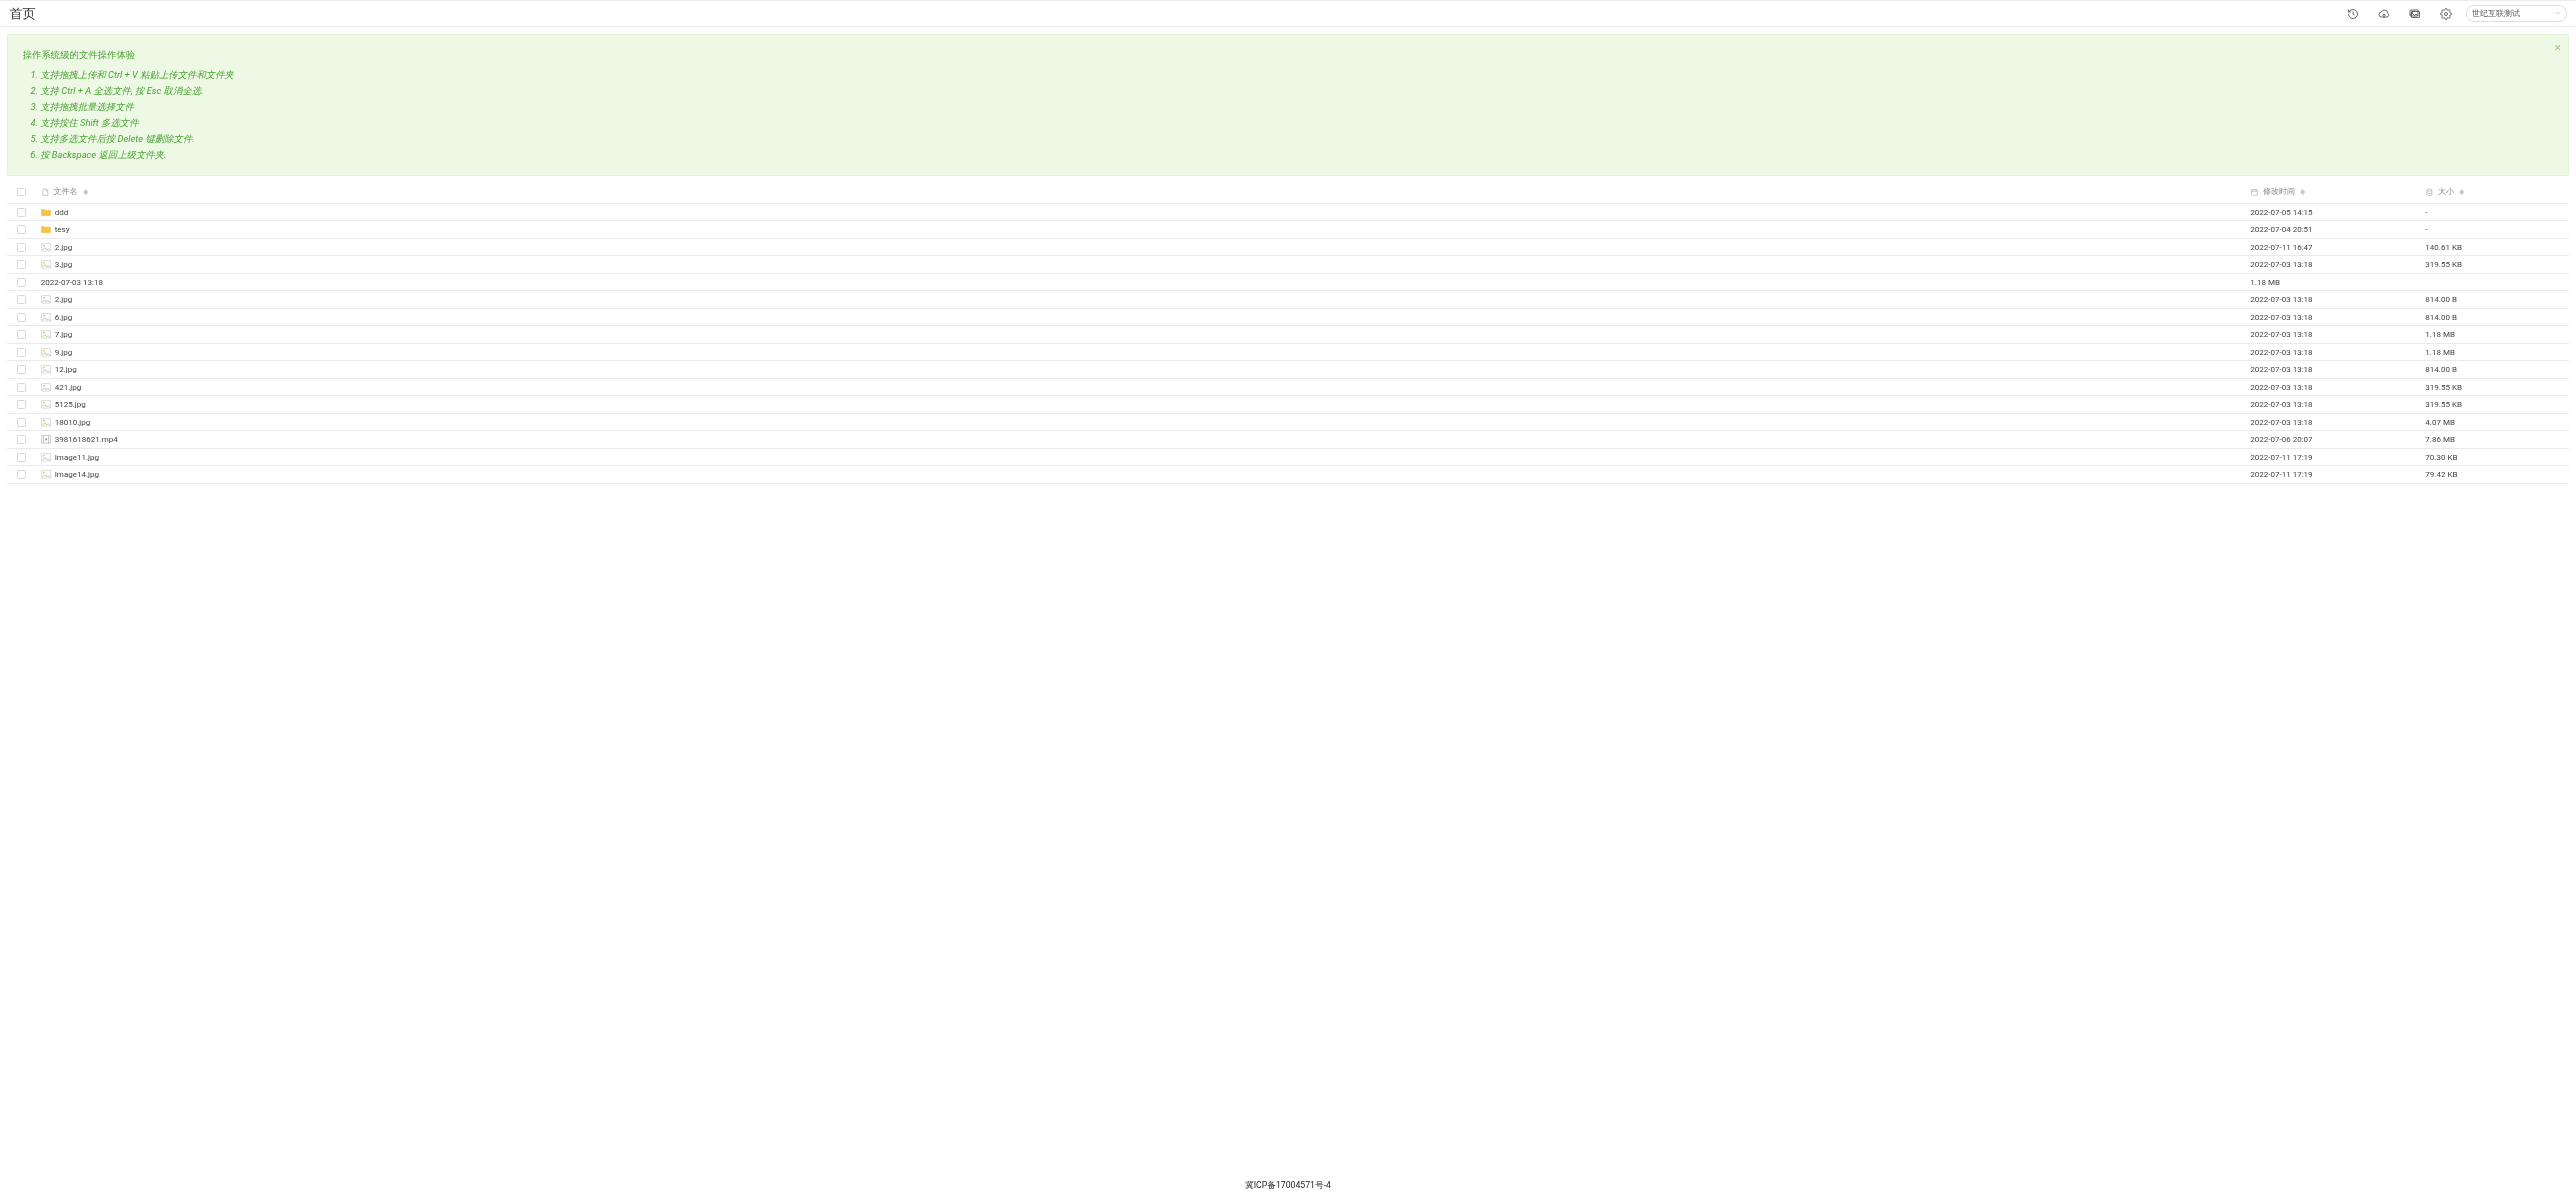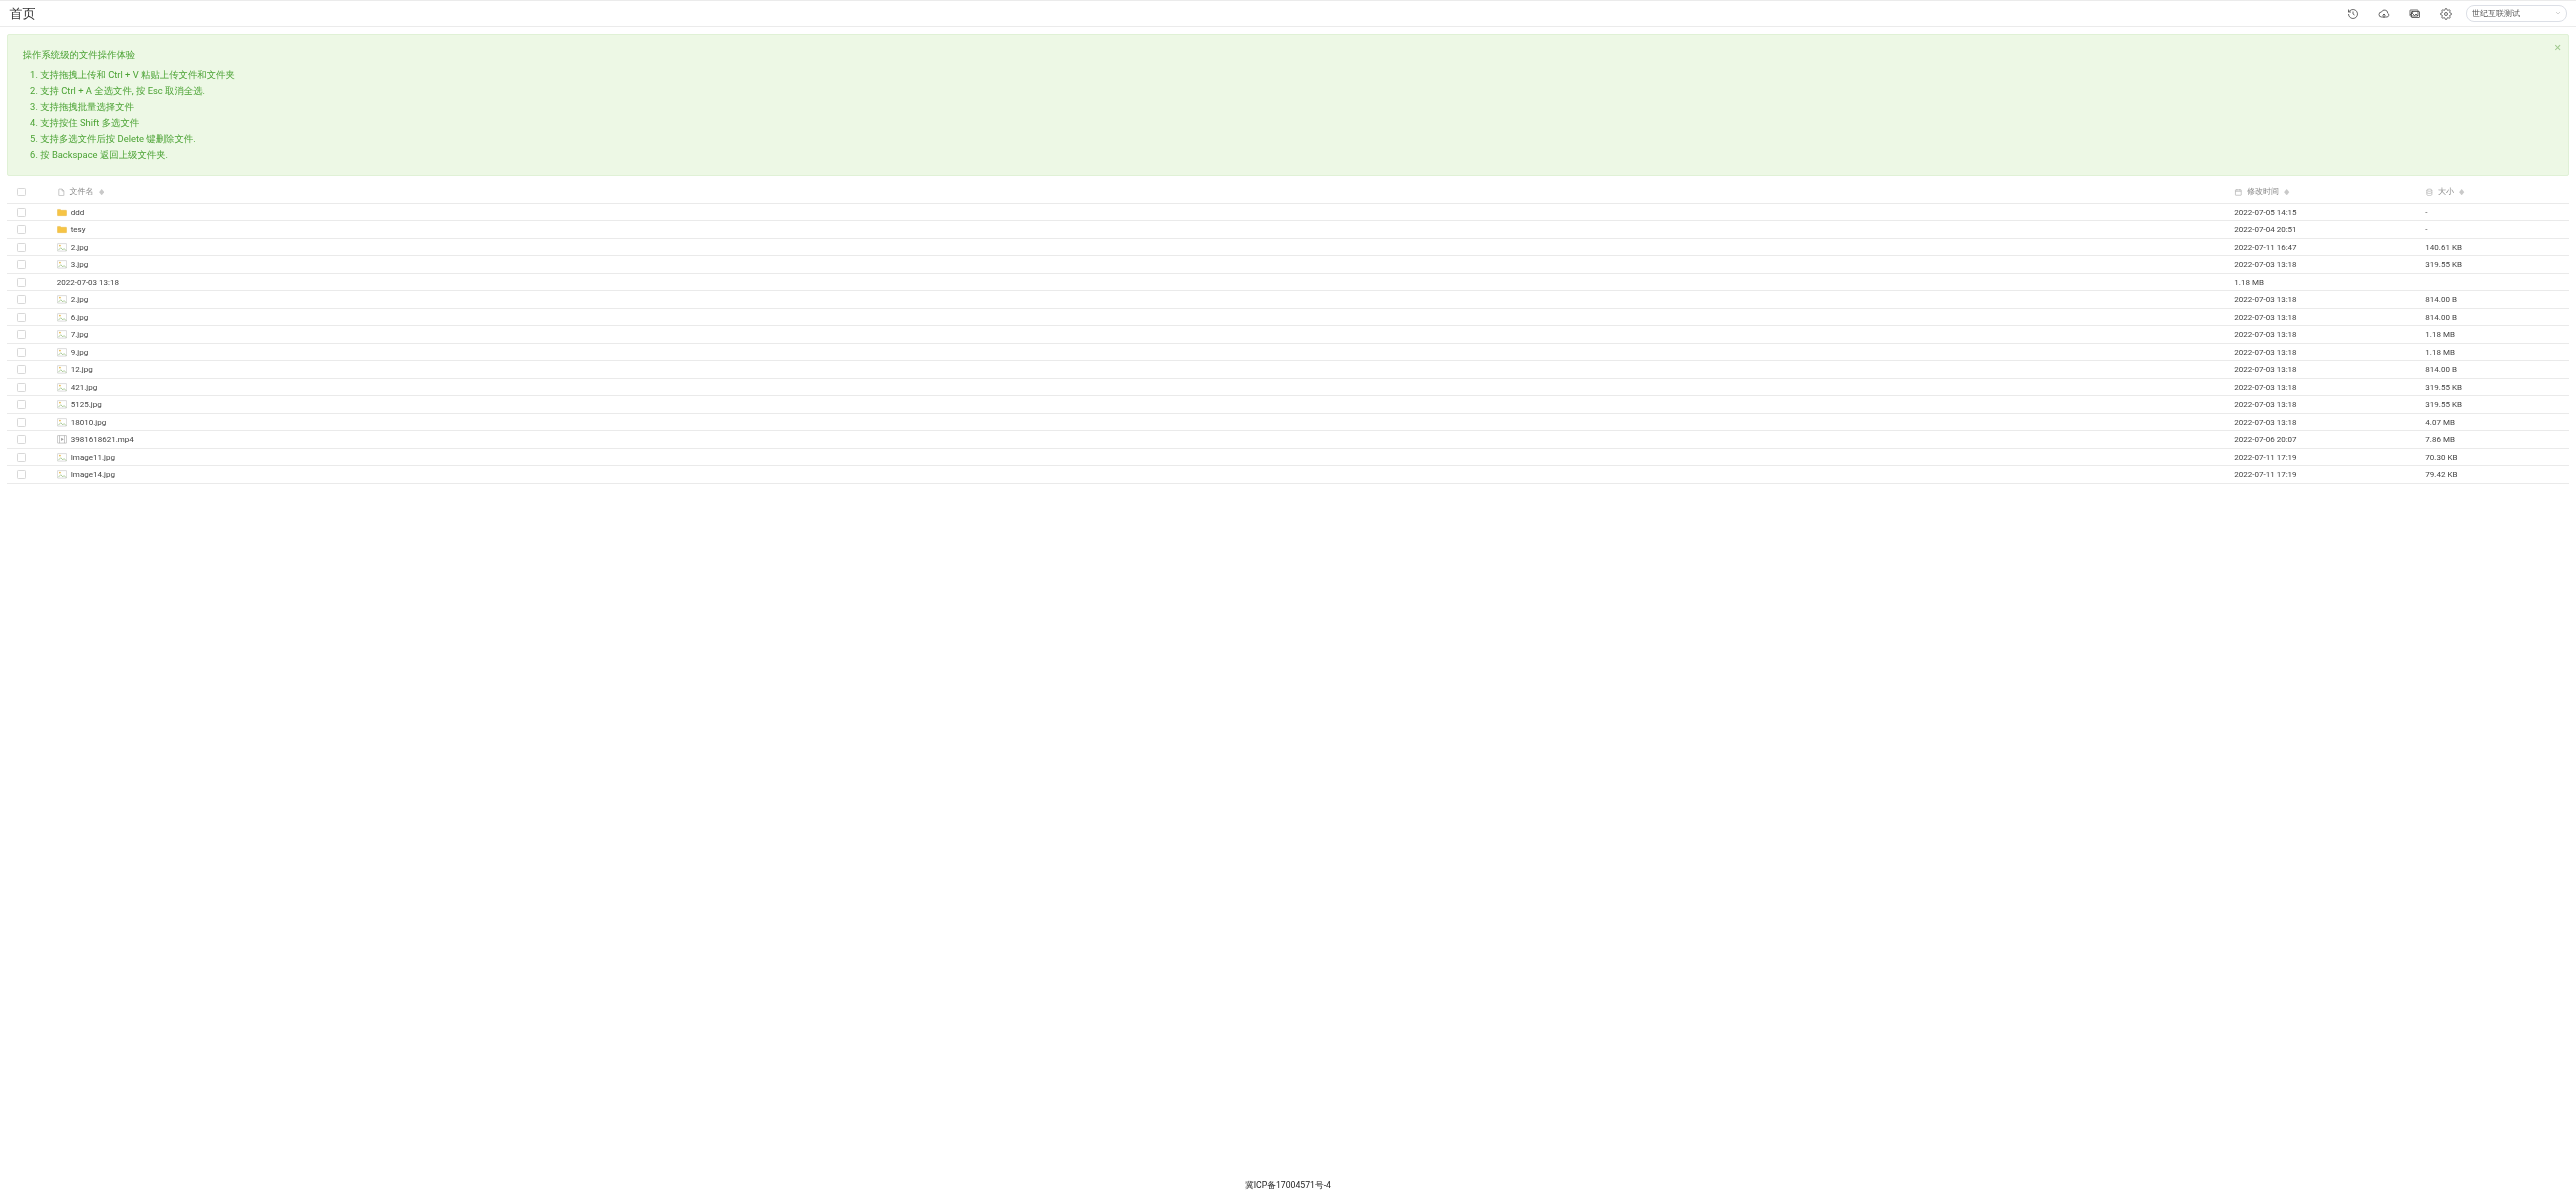--- a/index.html
+++ b/index.html
@@ -15,25 +15,25 @@
 .topbar-actions .icon-btn svg { width: 12px; height: 12px; stroke: #444; fill: none; stroke-width: 1.6; }
 
 .account-select { position: relative; min-width: 101px; height: 17.5px; border: 0.7px solid #dcdfe6; border-radius: 8px; display: flex; align-items: center; padding: 0 16px 0 5.4px; font-size: 8px; color: #555; cursor: pointer; }
 .account-select .chev { position: absolute; right: 4px; top: 50%; transform: translateY(-50%); color: #bbb; }
 .account-select .chev svg { width: 8px; height: 8px; stroke: #bbb; fill: none; stroke-width: 2; }
 
 .content { padding: 6.7px; flex: 1; }
 .banner { position: relative; background: #edf8e5; border: 0.7px solid #e0f1d6; border-radius: 2px; padding: 12px 15px; color: #4aa233; font-size: 9.4px; line-height: 1.7; }
 .banner .close { position: absolute; right: 6.7px; top: 5.4px; color: #9ec98c; cursor: pointer; font-size: 9.4px; }
 .banner .title { font-size: 9.4px; margin-bottom: 4px; }
-.banner ol { list-style: decimal; padding-left: 17.5px; }
+.banner ol { list-style: decimal; padding-left: 17.5px; font-style: italic; }
 .banner ol li { font-size: 9.4px; }
 
 .table { margin-top: 5.4px; }
-.thead, .trow { display: grid; grid-template-columns: 30px 1fr 175px 148px; align-items: center; border-bottom: 0.7px solid #eaeaea; gap: 16px; }
+.thead, .trow { display: grid; grid-template-columns: 30px 1fr 175px 148px; align-items: center; border-bottom: 0.7px solid #eaeaea; }
 .thead { height: 23px; font-size: 8px; color: #888; background: #fff; }
 .trow { height: 17.5px; font-size: 8px; color: #444; }
 
 .cell { display: flex; align-items: center; gap: 4px; padding: 0 4px; }
 .cell.check { justify-content: center; }
 
 .checkbox { width: 8.7px; height: 8.7px; border: 0.7px solid #d8d8d8; border-radius: 1.3px; background: #fff; cursor: pointer; }
 
 .col-icon { width: 8.7px; height: 8.7px; display: inline-flex; }
 .col-icon svg { width: 8.7px; height: 8.7px; stroke: #aaa; fill: none; stroke-width: 1.8; }

